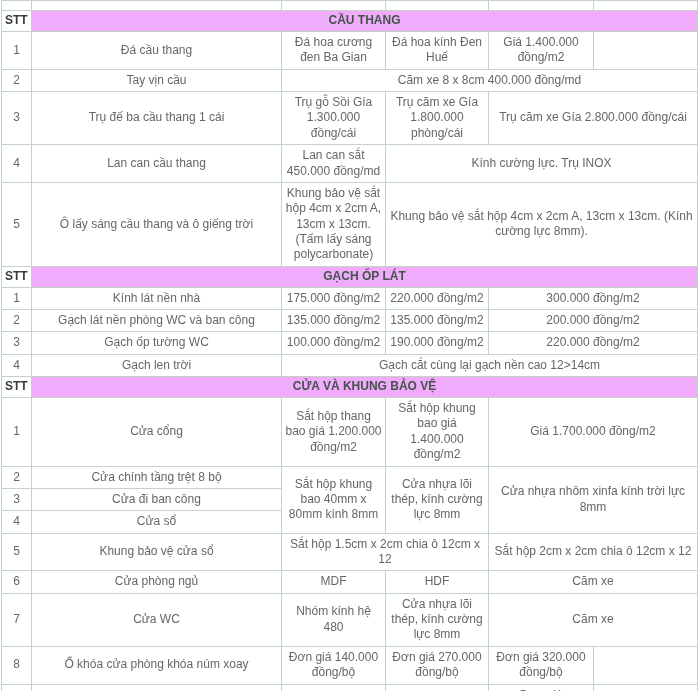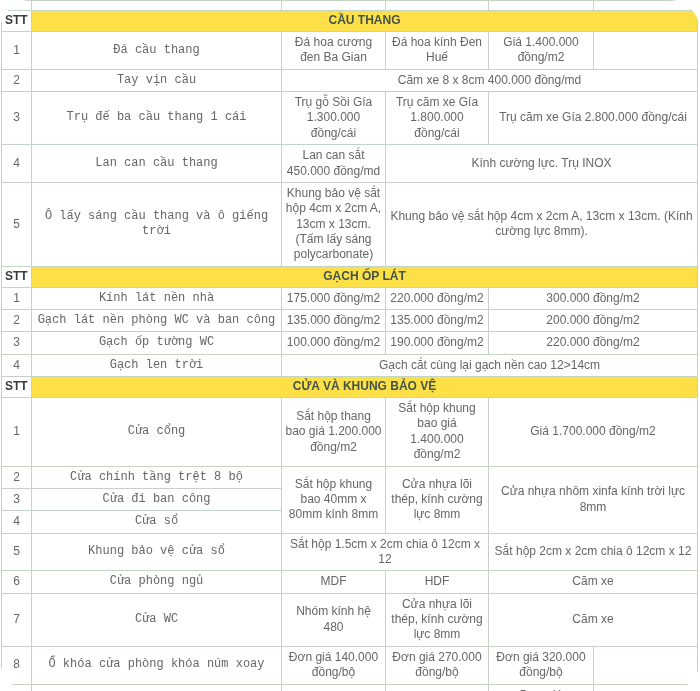--- a/index.html
+++ b/index.html
@@ -6,21 +6,20 @@
     margin: 0;
     padding: 0;
     background: #ffffff;
     font-family: "Liberation Sans", sans-serif;
   }
   .page {
     width: 700px;
     height: 691px;
     overflow: hidden;
     background: #ffffff;
-    border-radius: 31px;
   }
   table.price-table {
     border-collapse: collapse;
     table-layout: fixed;
     width: 696px;
     margin: 0 0 0 1px;
     border-bottom: 2px solid #a8b3a8;
   }
   table.price-table td {
     border: 1px solid #c3d4c3;
@@ -32,39 +31,38 @@
     padding: 3px 3px;
     overflow: hidden;
     word-wrap: break-word;
   }
   td.sliver {
     height: 3px;
     padding: 0;
     border-top: none;
   }
   tr.section-header td {
-    background: #fde047;
+    background: #f0abfc;
     font-weight: bold;
     color: #44534a;
     height: 16px;
     padding: 2px 3px;
   }
   tr.section-header td.stt-header {
     background: #ffffff;
     color: #3c3c3c;
     text-align: left;
     padding-left: 3px;
   }
   td.stt-cell {
     color: #666666;
   }
   td.name-cell {
     text-align: left;
     padding-left: 8px;
-    font-family: Liberation Mono, monospace;
   }
   td.value-cell.empty-cell {
     background: #ffffff;
   }
 </style>
 </head>
 <body>
 
 <div class="page">
   <table class="price-table">
@@ -99,21 +97,21 @@
         </tr>
         <tr>
           <td class="stt-cell">2</td>
           <td class="name-cell">Tay vịn cầu</td>
           <td class="value-cell" colspan="4">Căm xe 8 x 8cm 400.000 đồng/md</td>
         </tr>
         <tr>
           <td class="stt-cell">3</td>
           <td class="name-cell">Trụ đế ba cầu thang 1 cái</td>
           <td class="value-cell">Trụ gỗ Sồi Gía 1.300.000 đồng/cái</td>
-          <td class="value-cell">Trụ căm xe Gía 1.800.000 đồng/cái</td>
+          <td class="value-cell">Trụ căm xe Gía 1.800.000 phòng/cái</td>
           <td class="value-cell" colspan="2">Trụ căm xe Gía 2.800.000 đồng/cái</td>
         </tr>
         <tr>
           <td class="stt-cell">4</td>
           <td class="name-cell">Lan can cầu thang</td>
           <td class="value-cell">Lan can sắt 450.000 đồng/md</td>
           <td class="value-cell" colspan="3">Kính cường lực. Trụ INOX</td>
         </tr>
         <tr>
           <td class="stt-cell">5</td>

